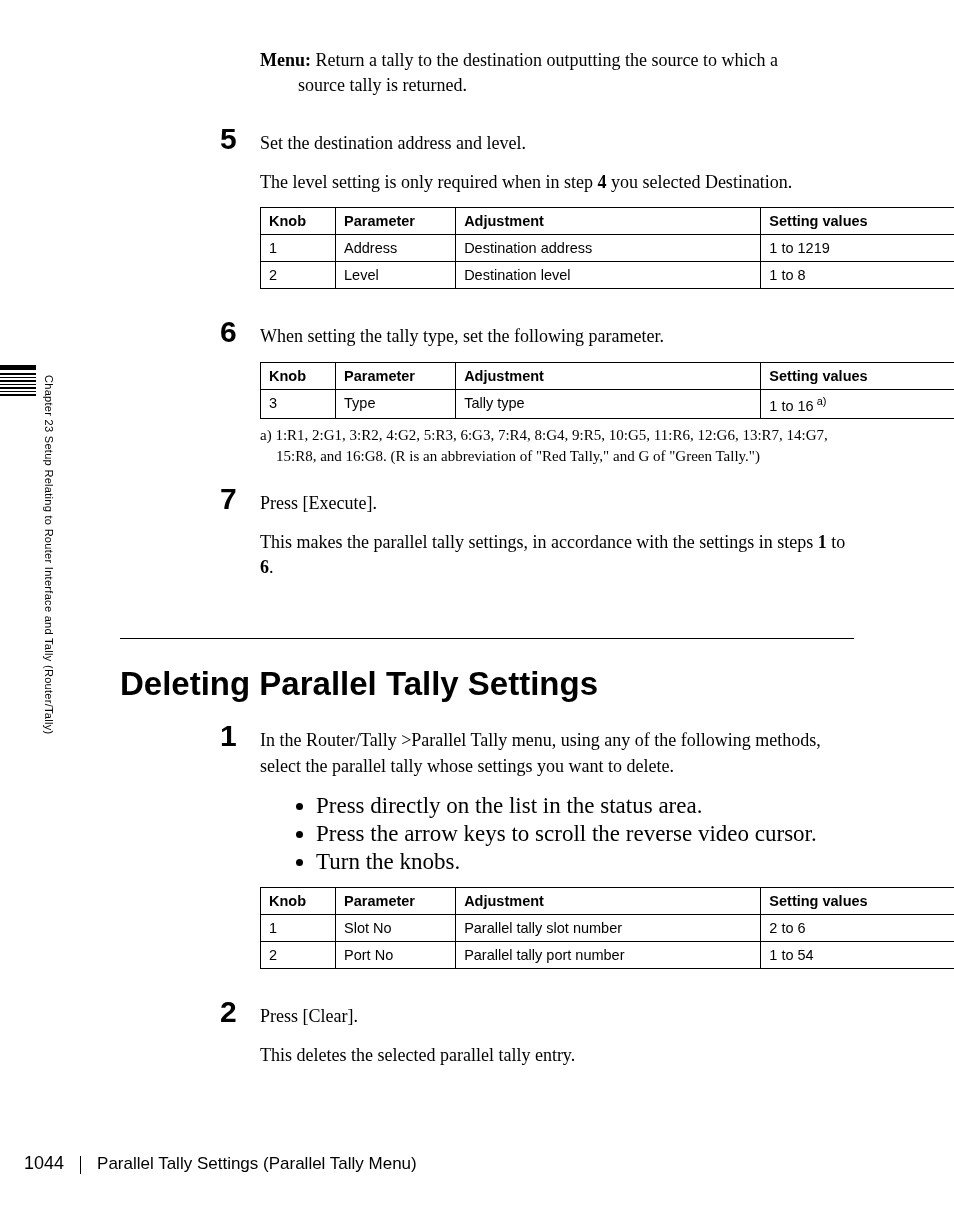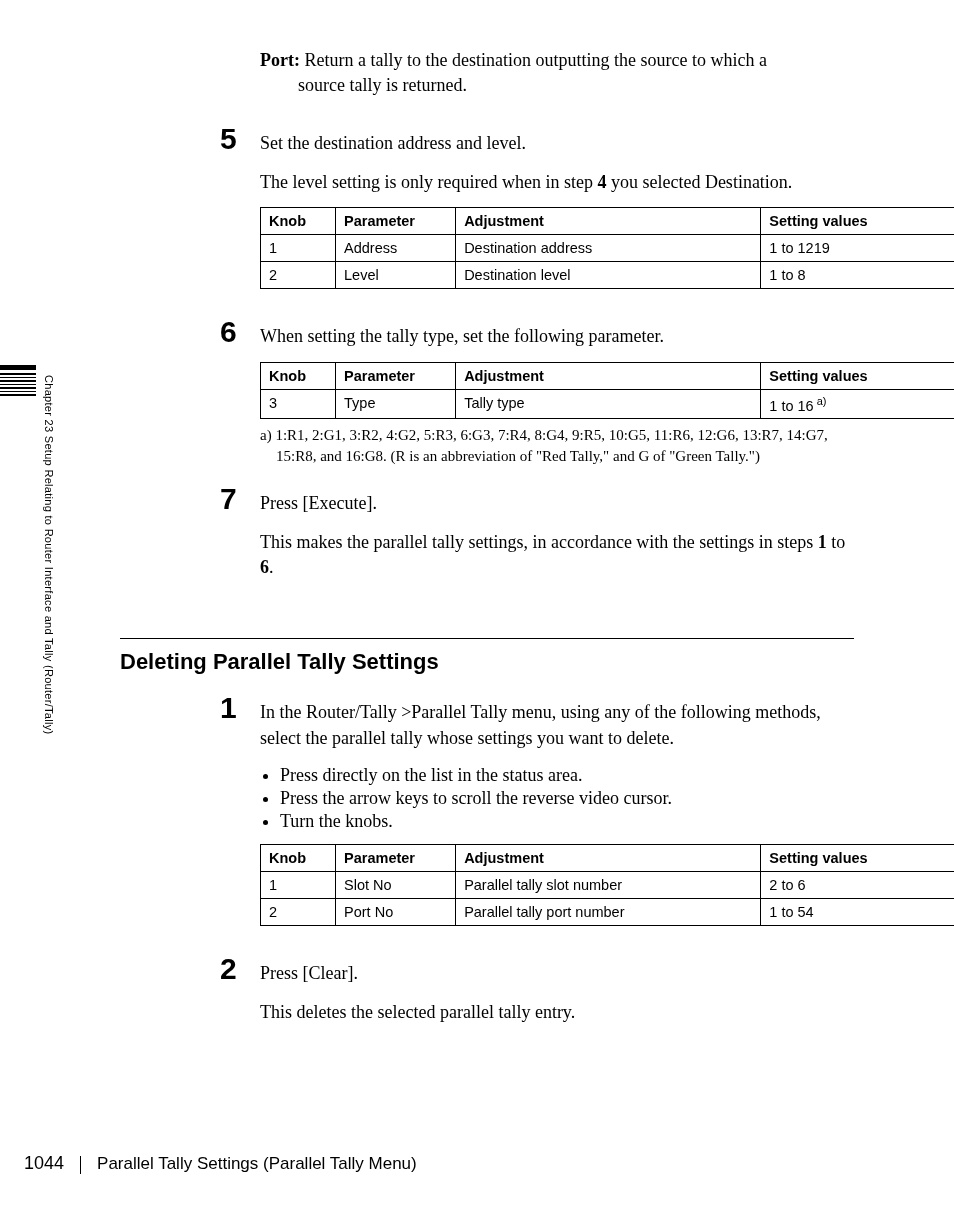--- a/index.html
+++ b/index.html
@@ -81,29 +81,29 @@
     margin-left: 140px;
     margin-top: 6px;
     font-size: 15px;
     line-height: 1.35;
     text-indent: -16px;
     padding-left: 16px;
   }
   .sup { font-size: 11px; vertical-align: super; }
   .section-title {
     font-family: Arial, Helvetica, sans-serif;
-    font-size: 22px;
+    font-size: 33px;
     font-weight: bold;
     border-top: 1.5px solid #000;
-    padding-top: 10px;
+    padding-top: 26px;
     margin-top: 58px;
     margin-bottom: 18px;
   }
   .bullets { margin-left: 160px; margin-top: 14px; }
-  .bullets li { list-style: disc; margin-bottom: 2px; font-size: 18px; }
+  .bullets li { list-style: disc; margin-bottom: 2px; font-size: 23px; margin-left: 36px; }
   .footer {
     position: absolute;
     bottom: 38px;
     left: 24px;
     display: flex;
     align-items: flex-end;
     font-family: Arial, Helvetica, sans-serif;
   }
   .page-num { font-size: 18px; margin-right: 16px; }
   .footer-divider {
@@ -126,21 +126,21 @@
     <div></div>
     <div></div>
     <div></div>
 </div>
 <div class="side-label">Chapter 23  Setup Relating to Router Interface and Tally (Router/Tally)</div>
 
 <div class="page">
 
   <div class="content-block">
     <p class="dest-line">
-      <b>Port:</b><span> Return a tally to the destination outputting the source to which a</span>
+      <b>Menu:</b><span> Return a tally to the destination outputting the source to which a</span>
     </p>
     <p class="dest-indent">source tally is returned.</p>
   </div>
 
   <div class="step-row">
     <div class="step-num">5</div>
     <div class="step-text">Set the destination address and level.</div>
   </div>
   <p class="step-sub">
     <span>The level setting is only required when in step </span><b>4</b><span> you selected Destination.</span>

